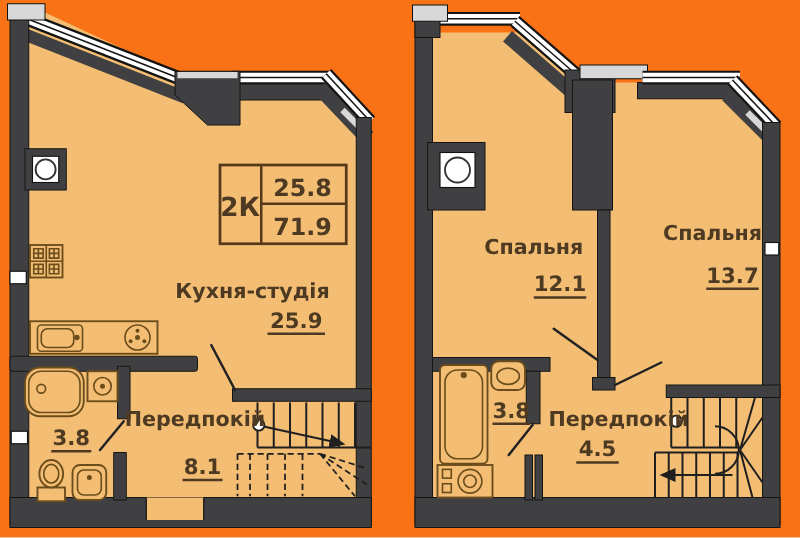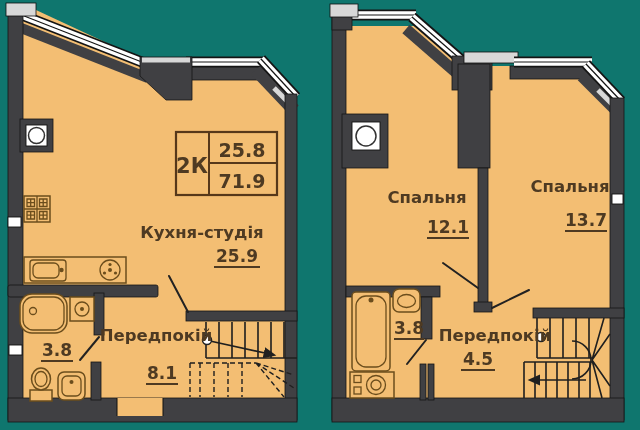--- a/index.html
+++ b/index.html
@@ -1,20 +1,20 @@
 <!DOCTYPE html>
 <html style="--floor: #f3be73; --wall: #404043; --window: #ffffff; --cap: #d8d8d8; --fixture: #6b4d1c; --text: #4e3a22; --line: #1f1f1f;"><head>
 <meta charset="utf-8">
 <style>
   :root{
     --floor:#f3be73; --wall:#404043; --window:#ffffff; --cap:#d8d8d8;
     --fixture:#6b4d1c; --text:#4e3a22; --line:#1f1f1f;
   }
   html,body{margin:0;padding:0;background:#ffffff;}
-  .canvas{width:640px;height:430px;position:relative;background:#0f766e;}
+  .canvas{width:640px;height:430px;position:relative;background:#f97316;}
   svg{display:block;}
   .floor{fill:var(--floor);}
   .wall{fill:var(--wall);stroke:#151515;stroke-width:.8;}
   .wall-ln{stroke:var(--wall);fill:none;}
   .cap{fill:var(--cap);stroke:#111;stroke-width:.8;}
   .cap-ln{stroke:var(--cap);fill:none;}
   .win-out{stroke:#141414;stroke-width:11;fill:none;stroke-linecap:butt;}
   .win-wht{stroke:var(--window);stroke-width:7.5;fill:none;}
   .win-mid{stroke:#141414;stroke-width:1.2;fill:none;}
   .whitebox{fill:#ffffff;stroke:#111;stroke-width:.9;}

